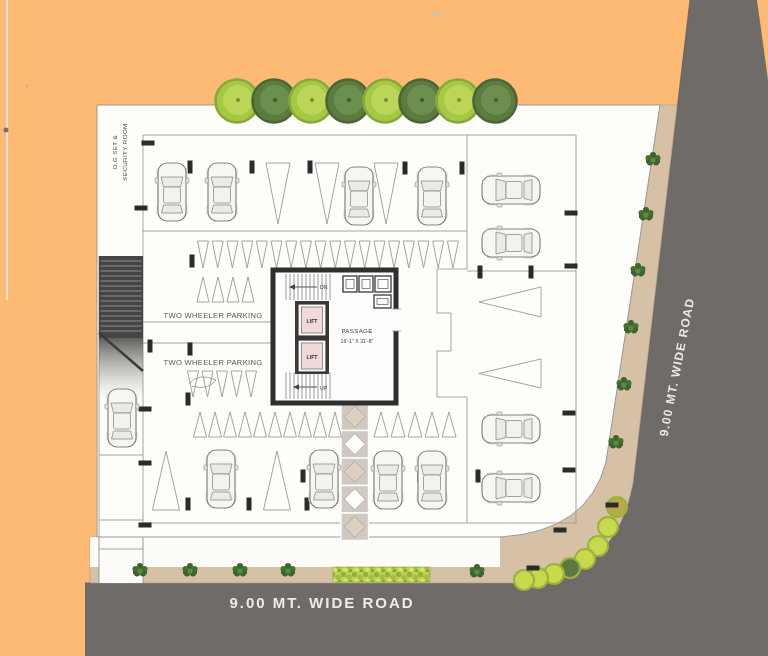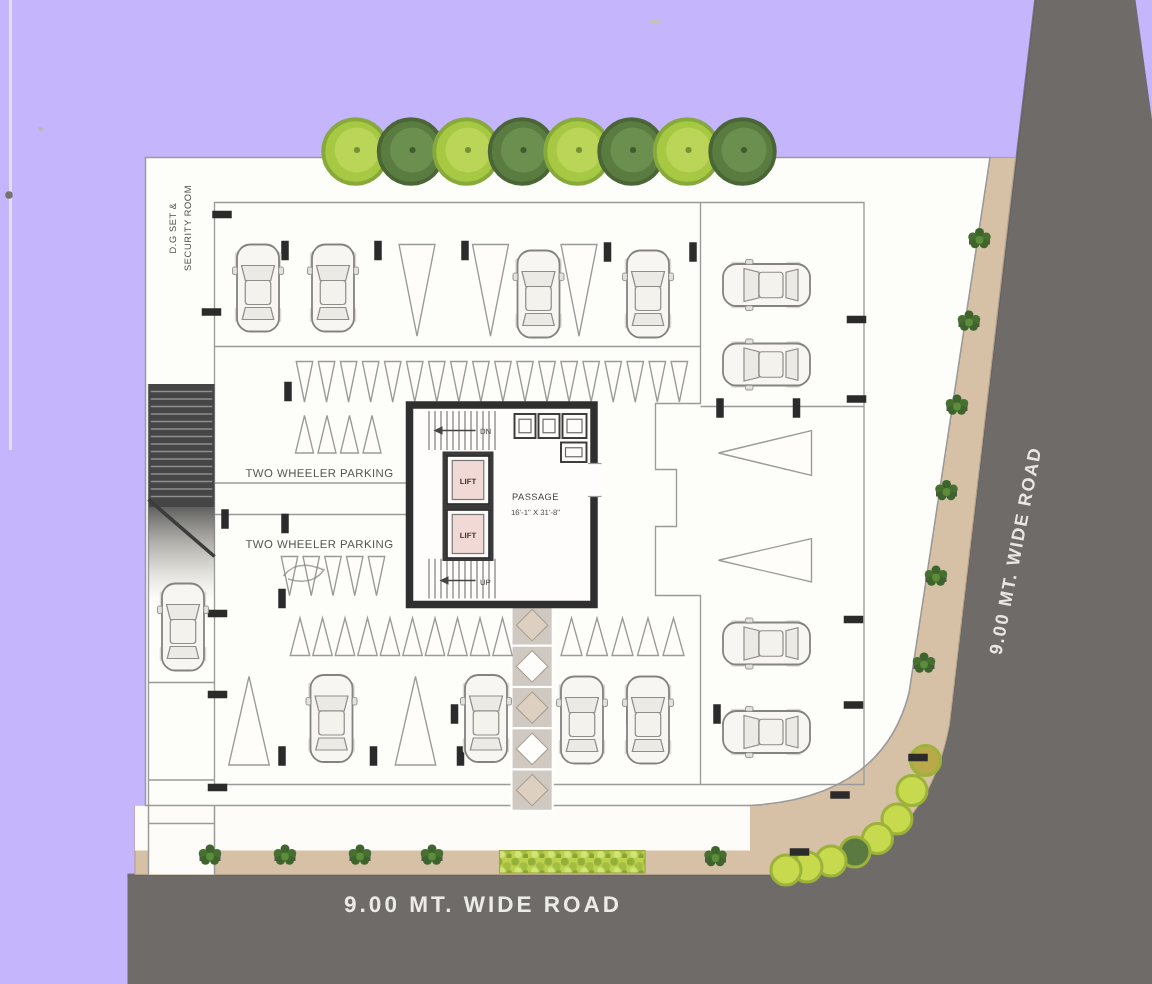--- a/index.html
+++ b/index.html
@@ -1,16 +1,16 @@
 <!DOCTYPE html>
 <html><head>
 <meta charset="utf-8">
 <style>
   html,body{margin:0;padding:0;background:#e8e8e6;}
-  .scene{position:relative;width:768px;height:656px;background:#c4b5fd;overflow:hidden;margin:0 auto;}
+  .scene{position:relative;width:768px;height:656px;background:#fdba74;overflow:hidden;margin:0 auto;}
   svg{position:absolute;left:0;top:0;display:block;}
   text{font-family:"Liberation Sans","DejaVu Sans",sans-serif;fill:#4a4a4a;}
   .t-room{font-size:6.2px;letter-spacing:.4px;fill:#4b4b4b;}
   .t-twp{font-size:7.6px;letter-spacing:.3px;fill:#555;}
   .t-lift{font-size:5.2px;font-weight:bold;fill:#333;}
   .t-pass{font-size:6.2px;fill:#444;letter-spacing:.3px;}
   .t-dim{font-size:5.2px;fill:#4a4a4a;}
   .t-stair{font-size:5.2px;fill:#444;}
   .t-road-b{font-size:15px;font-weight:bold;letter-spacing:2px;fill:#edebe7;}
   .t-road-r{font-size:12px;font-weight:bold;letter-spacing:1.2px;fill:#e9e7e3;}

